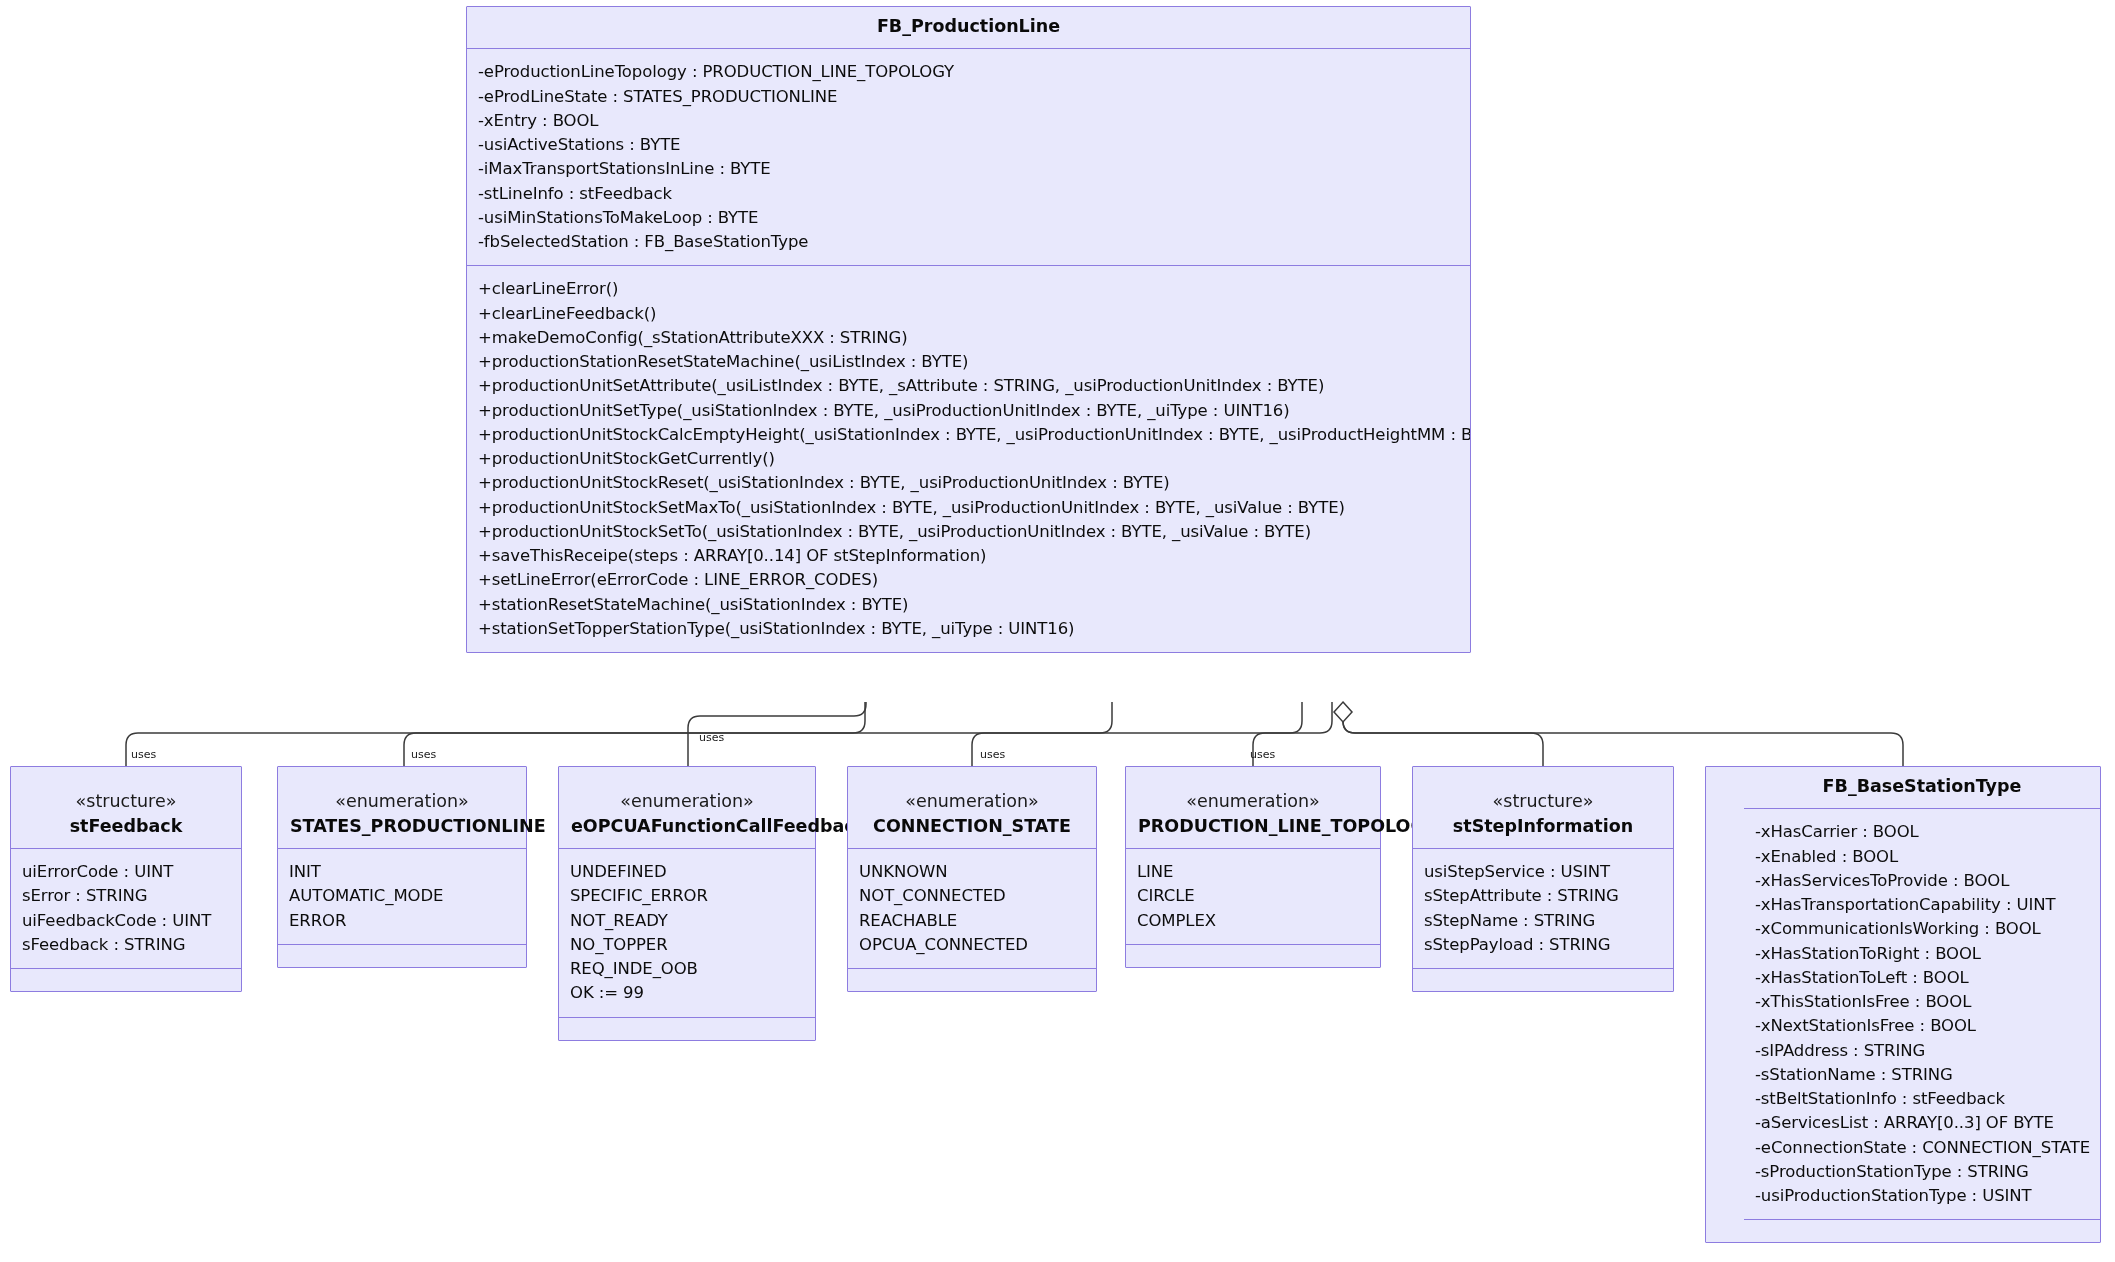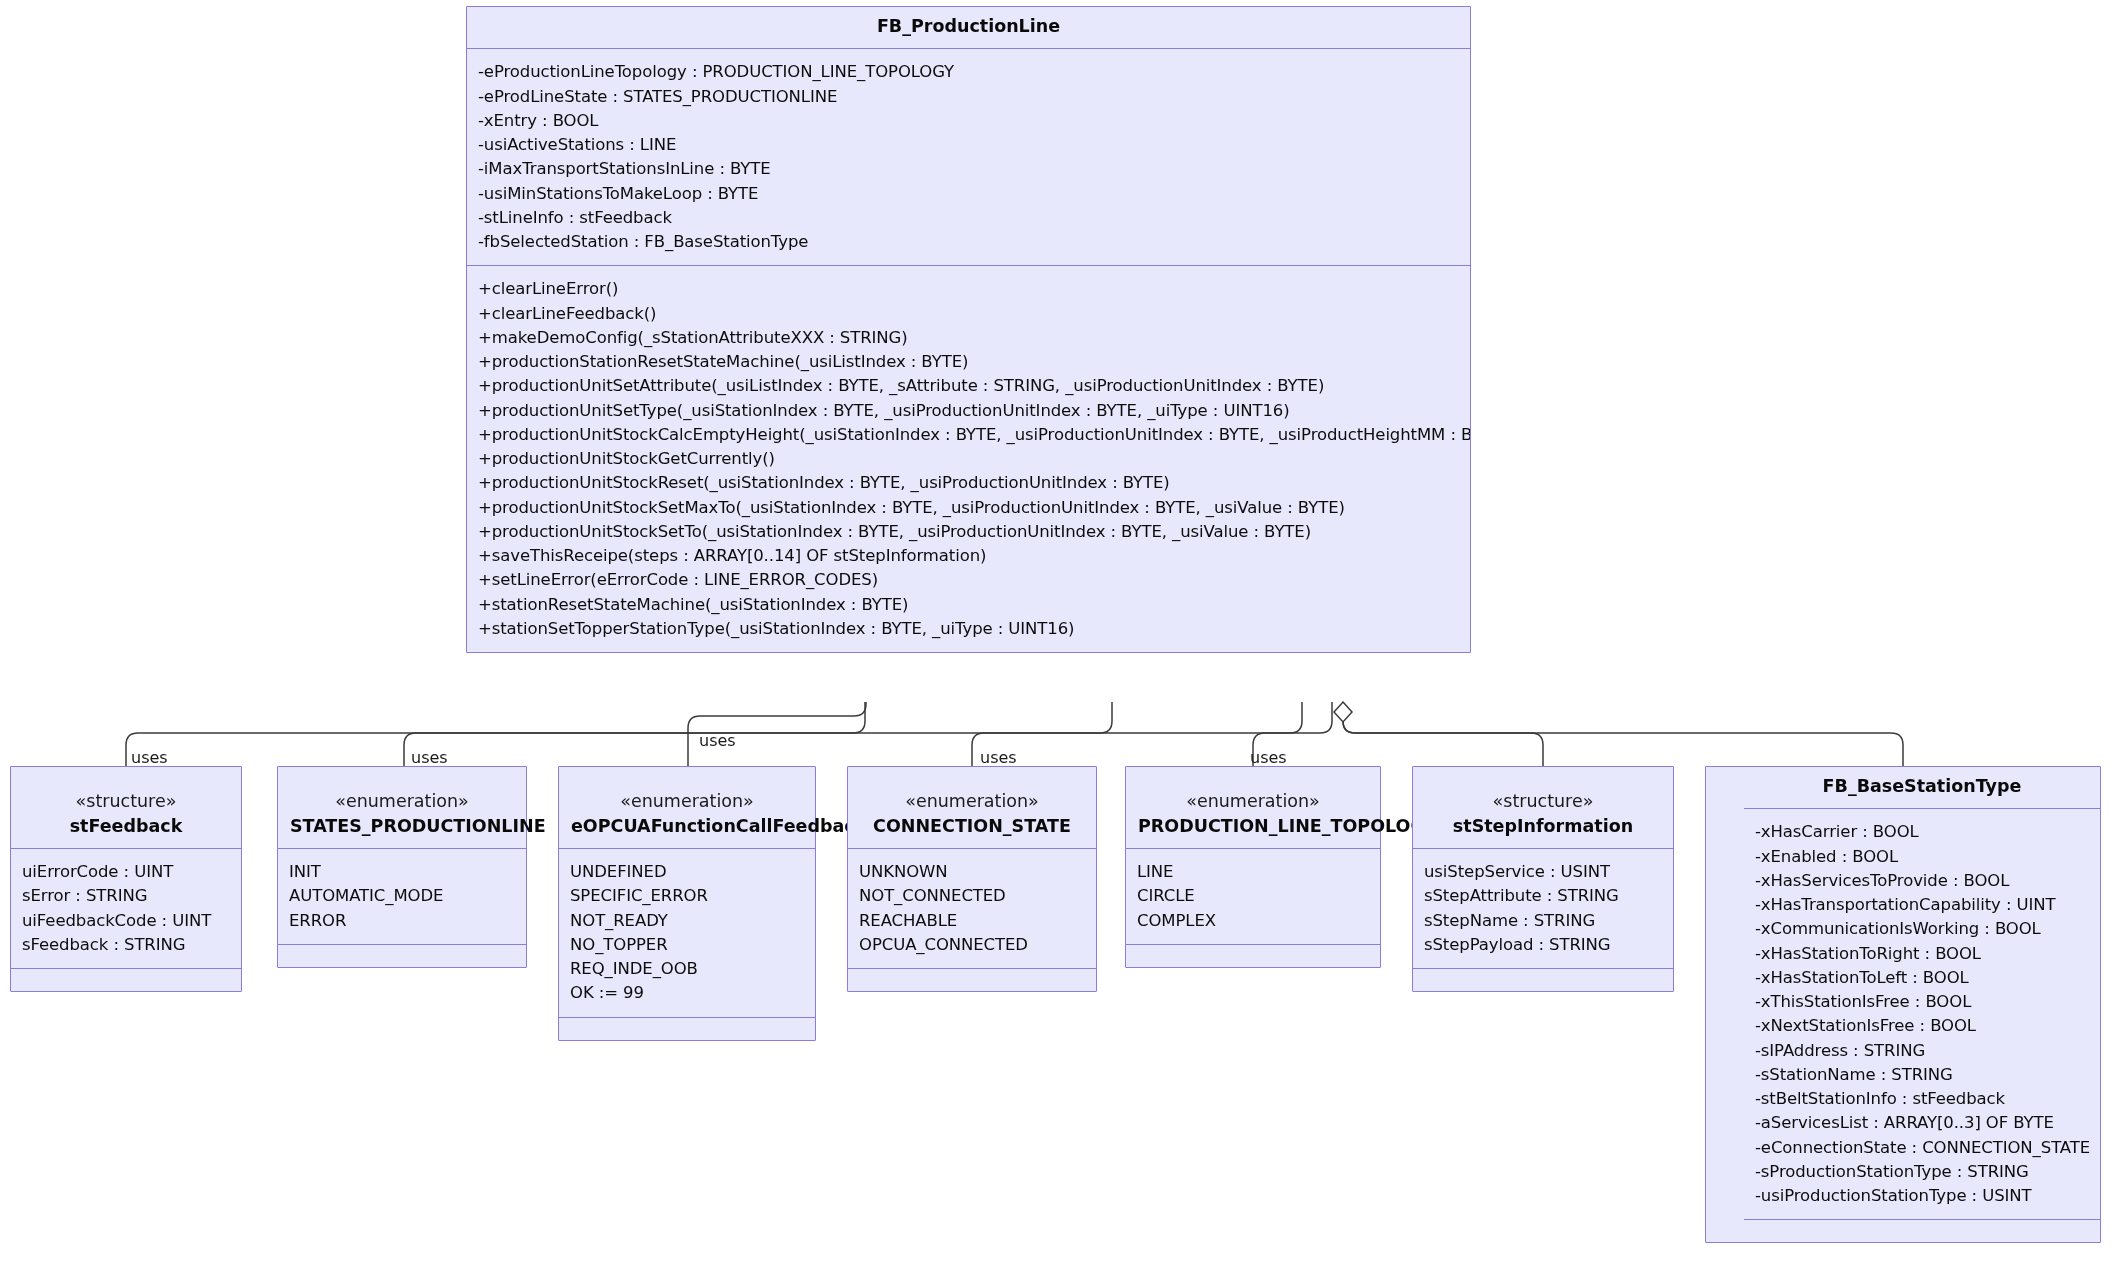--- a/index.html
+++ b/index.html
@@ -73,21 +73,21 @@
   .member {
     font-size: 16.5px;
     color: #0c0c0c;
     line-height: 1.47;
     white-space: nowrap;
     letter-spacing: -0.1px;
   }
 
   .edge-label {
     position: absolute;
-    font-size: 16px;
+    font-size: 11px;
     color: #1a1a1a;
     background: transparent;
     white-space: nowrap;
   }
 
   
   #cls-fb-productionline { left: 466px; top: 6px;  width: 1005px; }
   #cls-stfeedback        { left: 10px;  top: 766px; width: 232px; }
   #cls-states-prodline   { left: 277px; top: 766px; width: 250px; }
   #cls-eopcua            { left: 558px; top: 766px; width: 258px; }
@@ -123,24 +123,24 @@
   </svg>
 
   <div class="uml-class" id="cls-fb-productionline">
     <div class="cls-header">
       <div class="cls-title">FB_ProductionLine</div>
     </div>
     <div class="cls-section">
       <div class="member">-eProductionLineTopology : PRODUCTION_LINE_TOPOLOGY</div>
       <div class="member">-eProdLineState : STATES_PRODUCTIONLINE</div>
       <div class="member">-xEntry : BOOL</div>
-      <div class="member">-usiActiveStations : LINE</div>
+      <div class="member">-usiActiveStations : BYTE</div>
       <div class="member">-iMaxTransportStationsInLine : BYTE</div>
+      <div class="member">-stLineInfo : stFeedback</div>
       <div class="member">-usiMinStationsToMakeLoop : BYTE</div>
-      <div class="member">-stLineInfo : stFeedback</div>
       <div class="member">-fbSelectedStation : FB_BaseStationType</div>
     </div>
     <div class="cls-section">
       <div class="member">+clearLineError()</div>
       <div class="member">+clearLineFeedback()</div>
       <div class="member">+makeDemoConfig(_sStationAttributeXXX : STRING)</div>
       <div class="member">+productionStationResetStateMachine(_usiListIndex : BYTE)</div>
       <div class="member">+productionUnitSetAttribute(_usiListIndex : BYTE, _sAttribute : STRING, _usiProductionUnitIndex : BYTE)</div>
       <div class="member">+productionUnitSetType(_usiStationIndex : BYTE, _usiProductionUnitIndex : BYTE, _uiType : UINT16)</div>
       <div class="member">+productionUnitStockCalcEmptyHeight(_usiStationIndex : BYTE, _usiProductionUnitIndex : BYTE, _usiProductHeightMM : BYTE)</div>

